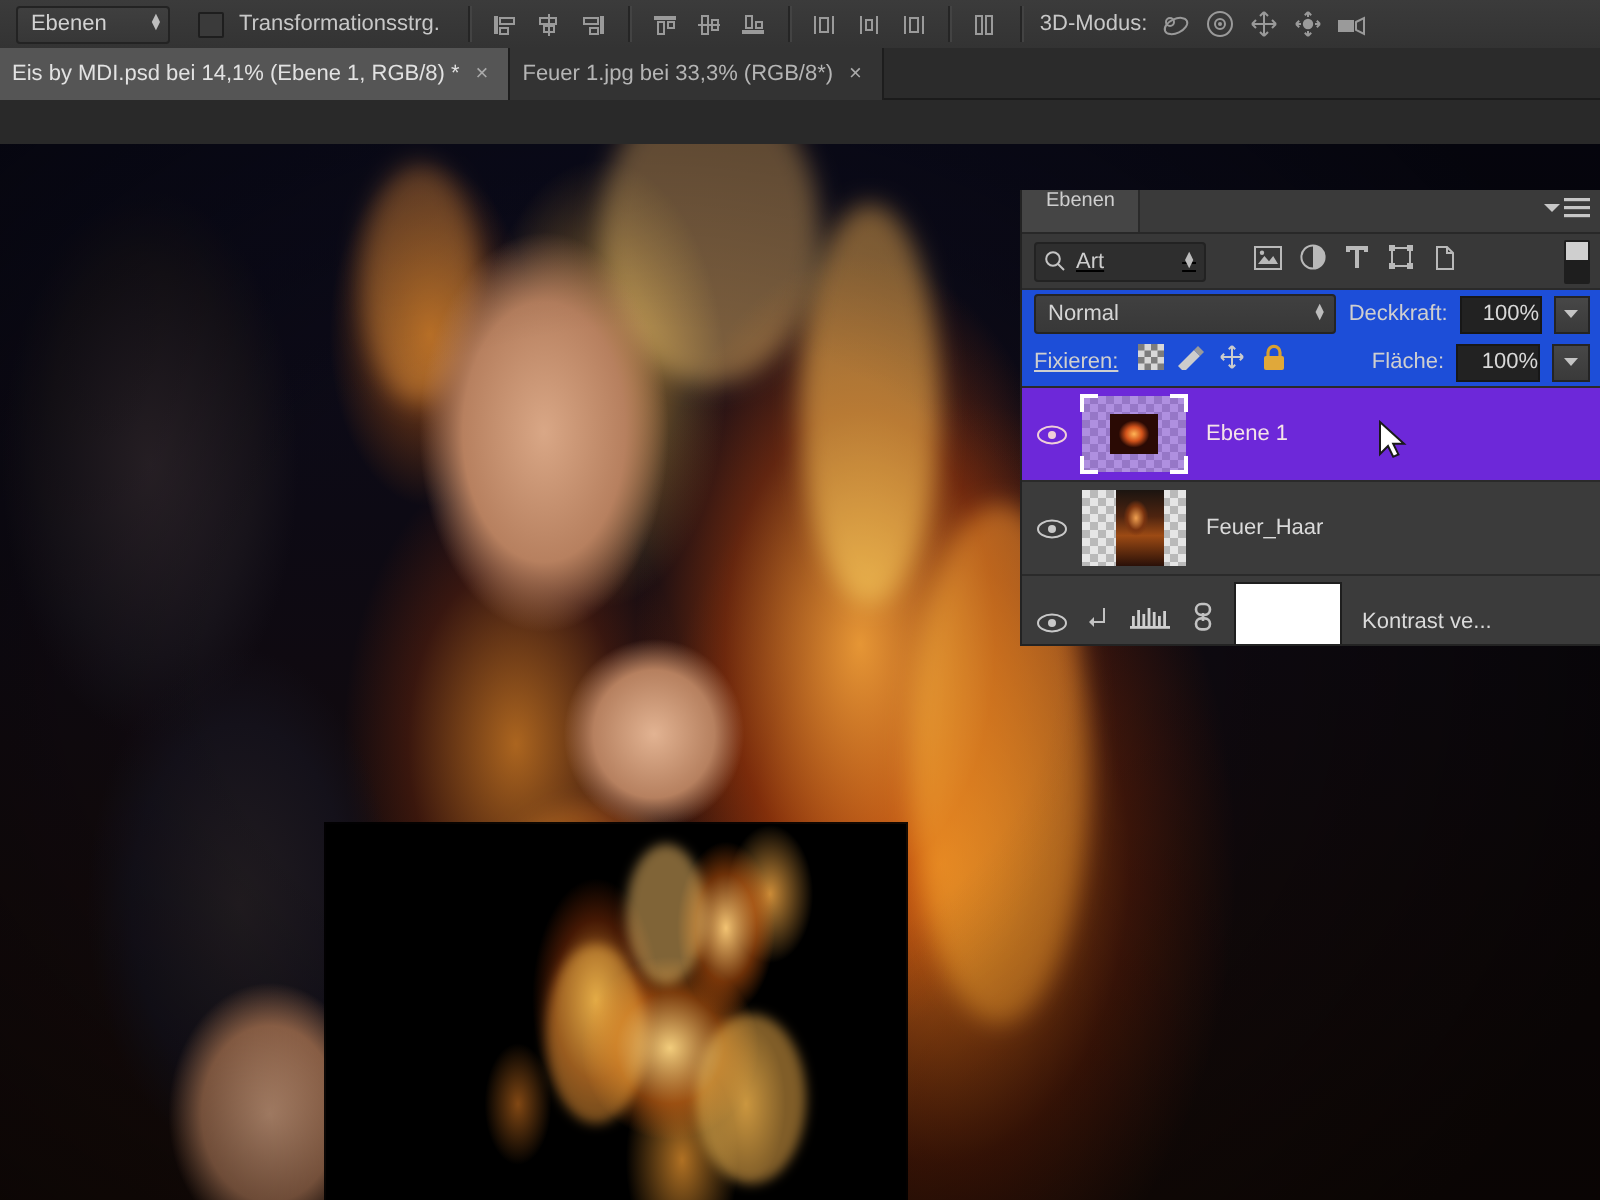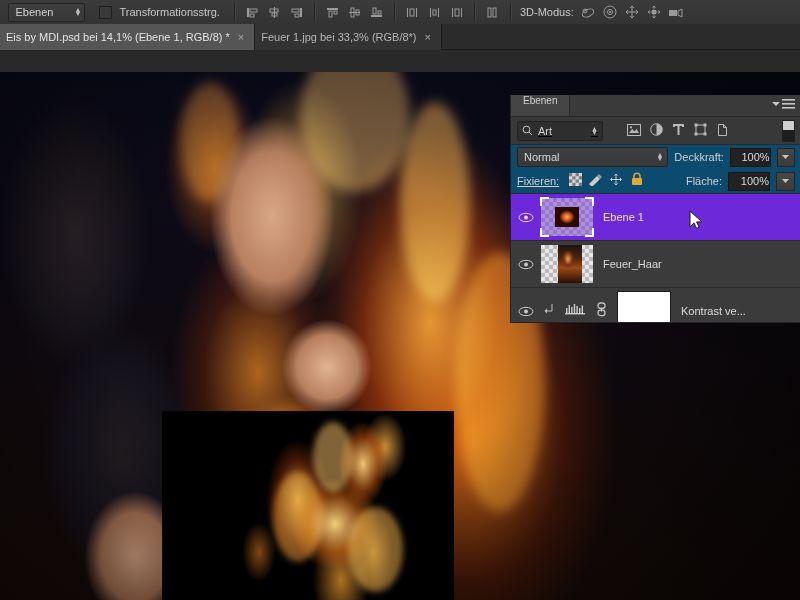--- a/index.html
+++ b/index.html
@@ -86,21 +86,21 @@
   .ptab{background:#454545;color:#cfcfcf;font-size:10px;display:flex;
         padding:0 12px;border-right:1px solid #2a2a2a;}
   .pmenu{position:absolute;right:6px;top:4px;display:flex;align-items:center;gap:2px;}
   .prow{height:27px;display:flex;align-items:center;padding:0 6px;
         background:#383838;border-bottom:1px solid #2a2a2a;gap:6px;text-decoration:underline;}
   .filtcombo{width:76px;height:18px;background:#2e2e2e;border:1px solid #222;border-radius:2px;
              display:flex;align-items:center;gap:5px;padding:0 4px;color:#cfcfcf;font-size:11px;}
   .filticons{display:flex;align-items:center;gap:9px;margin-left:18px;}
   .toggle{width:11px;height:20px;margin-left:auto;border:1px solid #1e1e1e;border-radius:1px;
           background:linear-gradient(#cfcfcf 0 45%,#1e1e1e 45% 100%);}
-  .mrow{height:24px;display:flex;align-items:center;padding:0 6px;background:#0c4a6e;gap:6px;}
+  .mrow{height:24px;display:flex;align-items:center;padding:0 6px;background:#1d4ed8;gap:6px;}
   .modecombo{width:144px;height:18px;background:linear-gradient(#404040,#383838);
              border:1px solid #242424;border-radius:2px;display:flex;align-items:center;
              padding:0 4px 0 6px;color:#d5d5d5;font-size:11px;}
   .numbox{width:40px;height:17px;background:#222;border:1px solid #171717;color:#d8d8d8;
           font-size:11px;display:flex;align-items:center;justify-content:flex-end;}
   .drop{width:17px;height:17px;background:linear-gradient(#474747,#3a3a3a);border:1px solid #242424;
         display:flex;align-items:center;justify-content:center;}
   .lrow{height:46px;display:flex;align-items:center;position:relative;
         border-bottom:1px solid #2a2a2a;background:#3b3b3b;}
   .lrow.sel{background:#6d28d9;}

